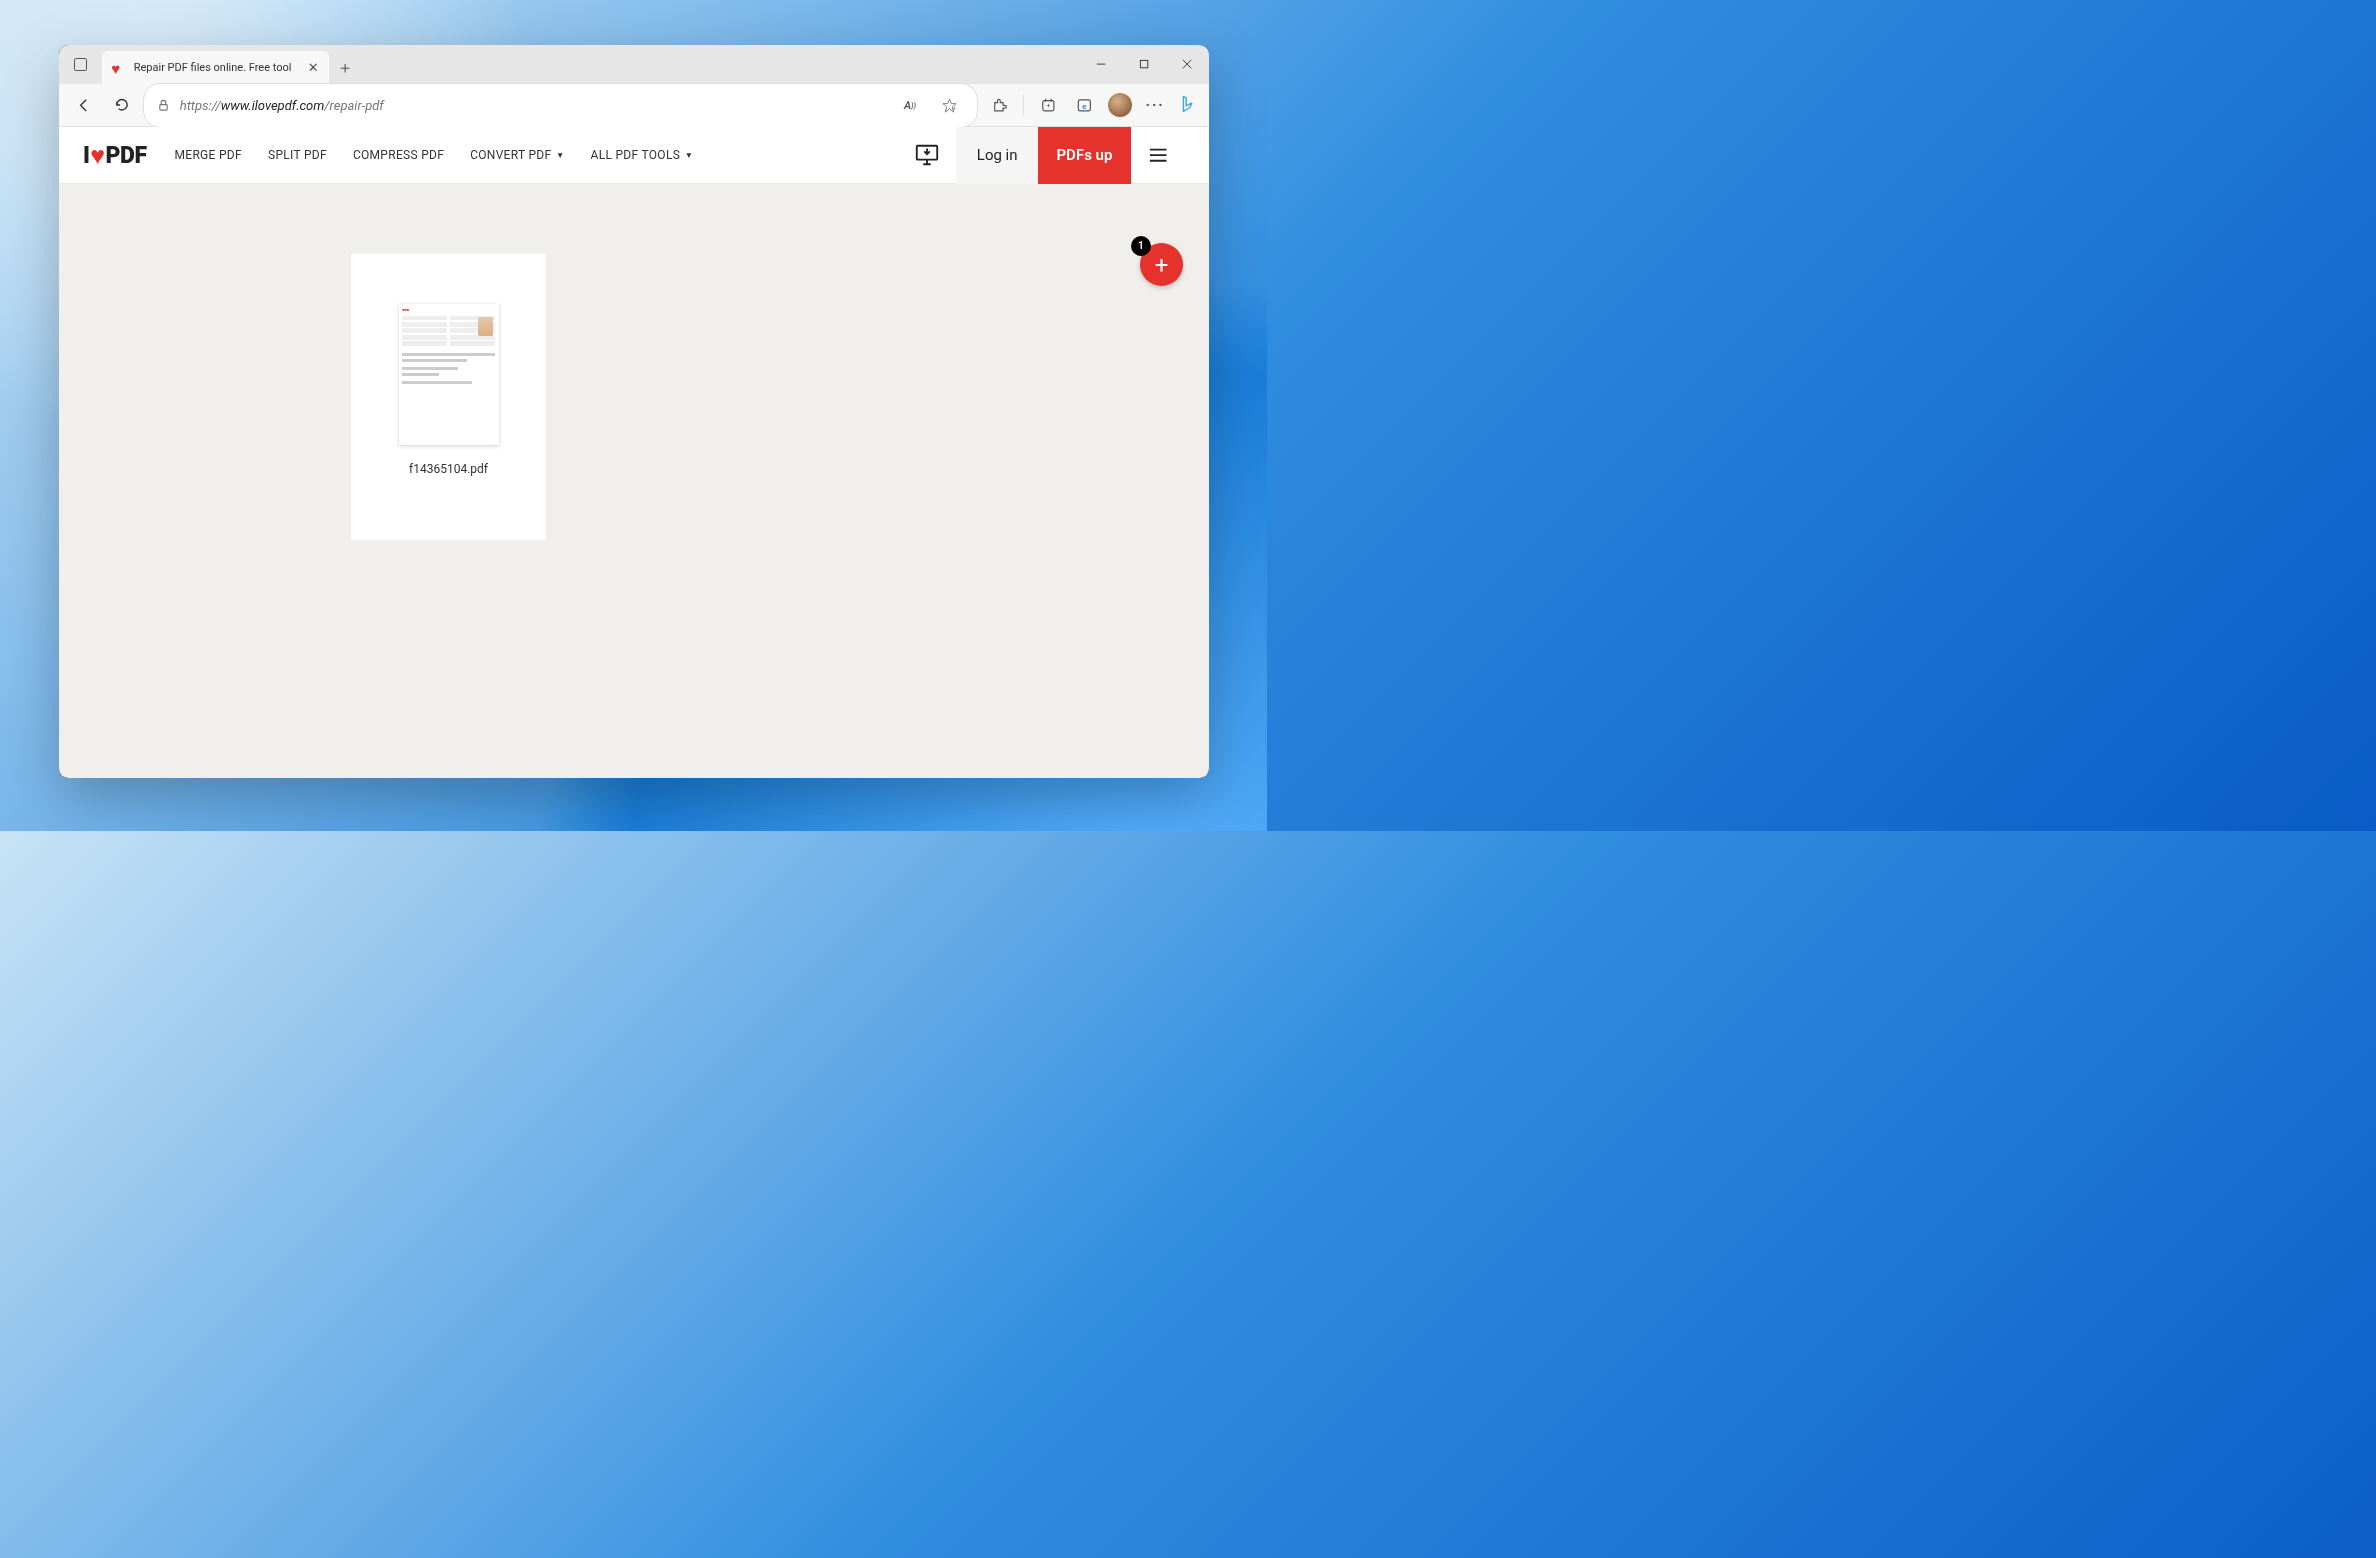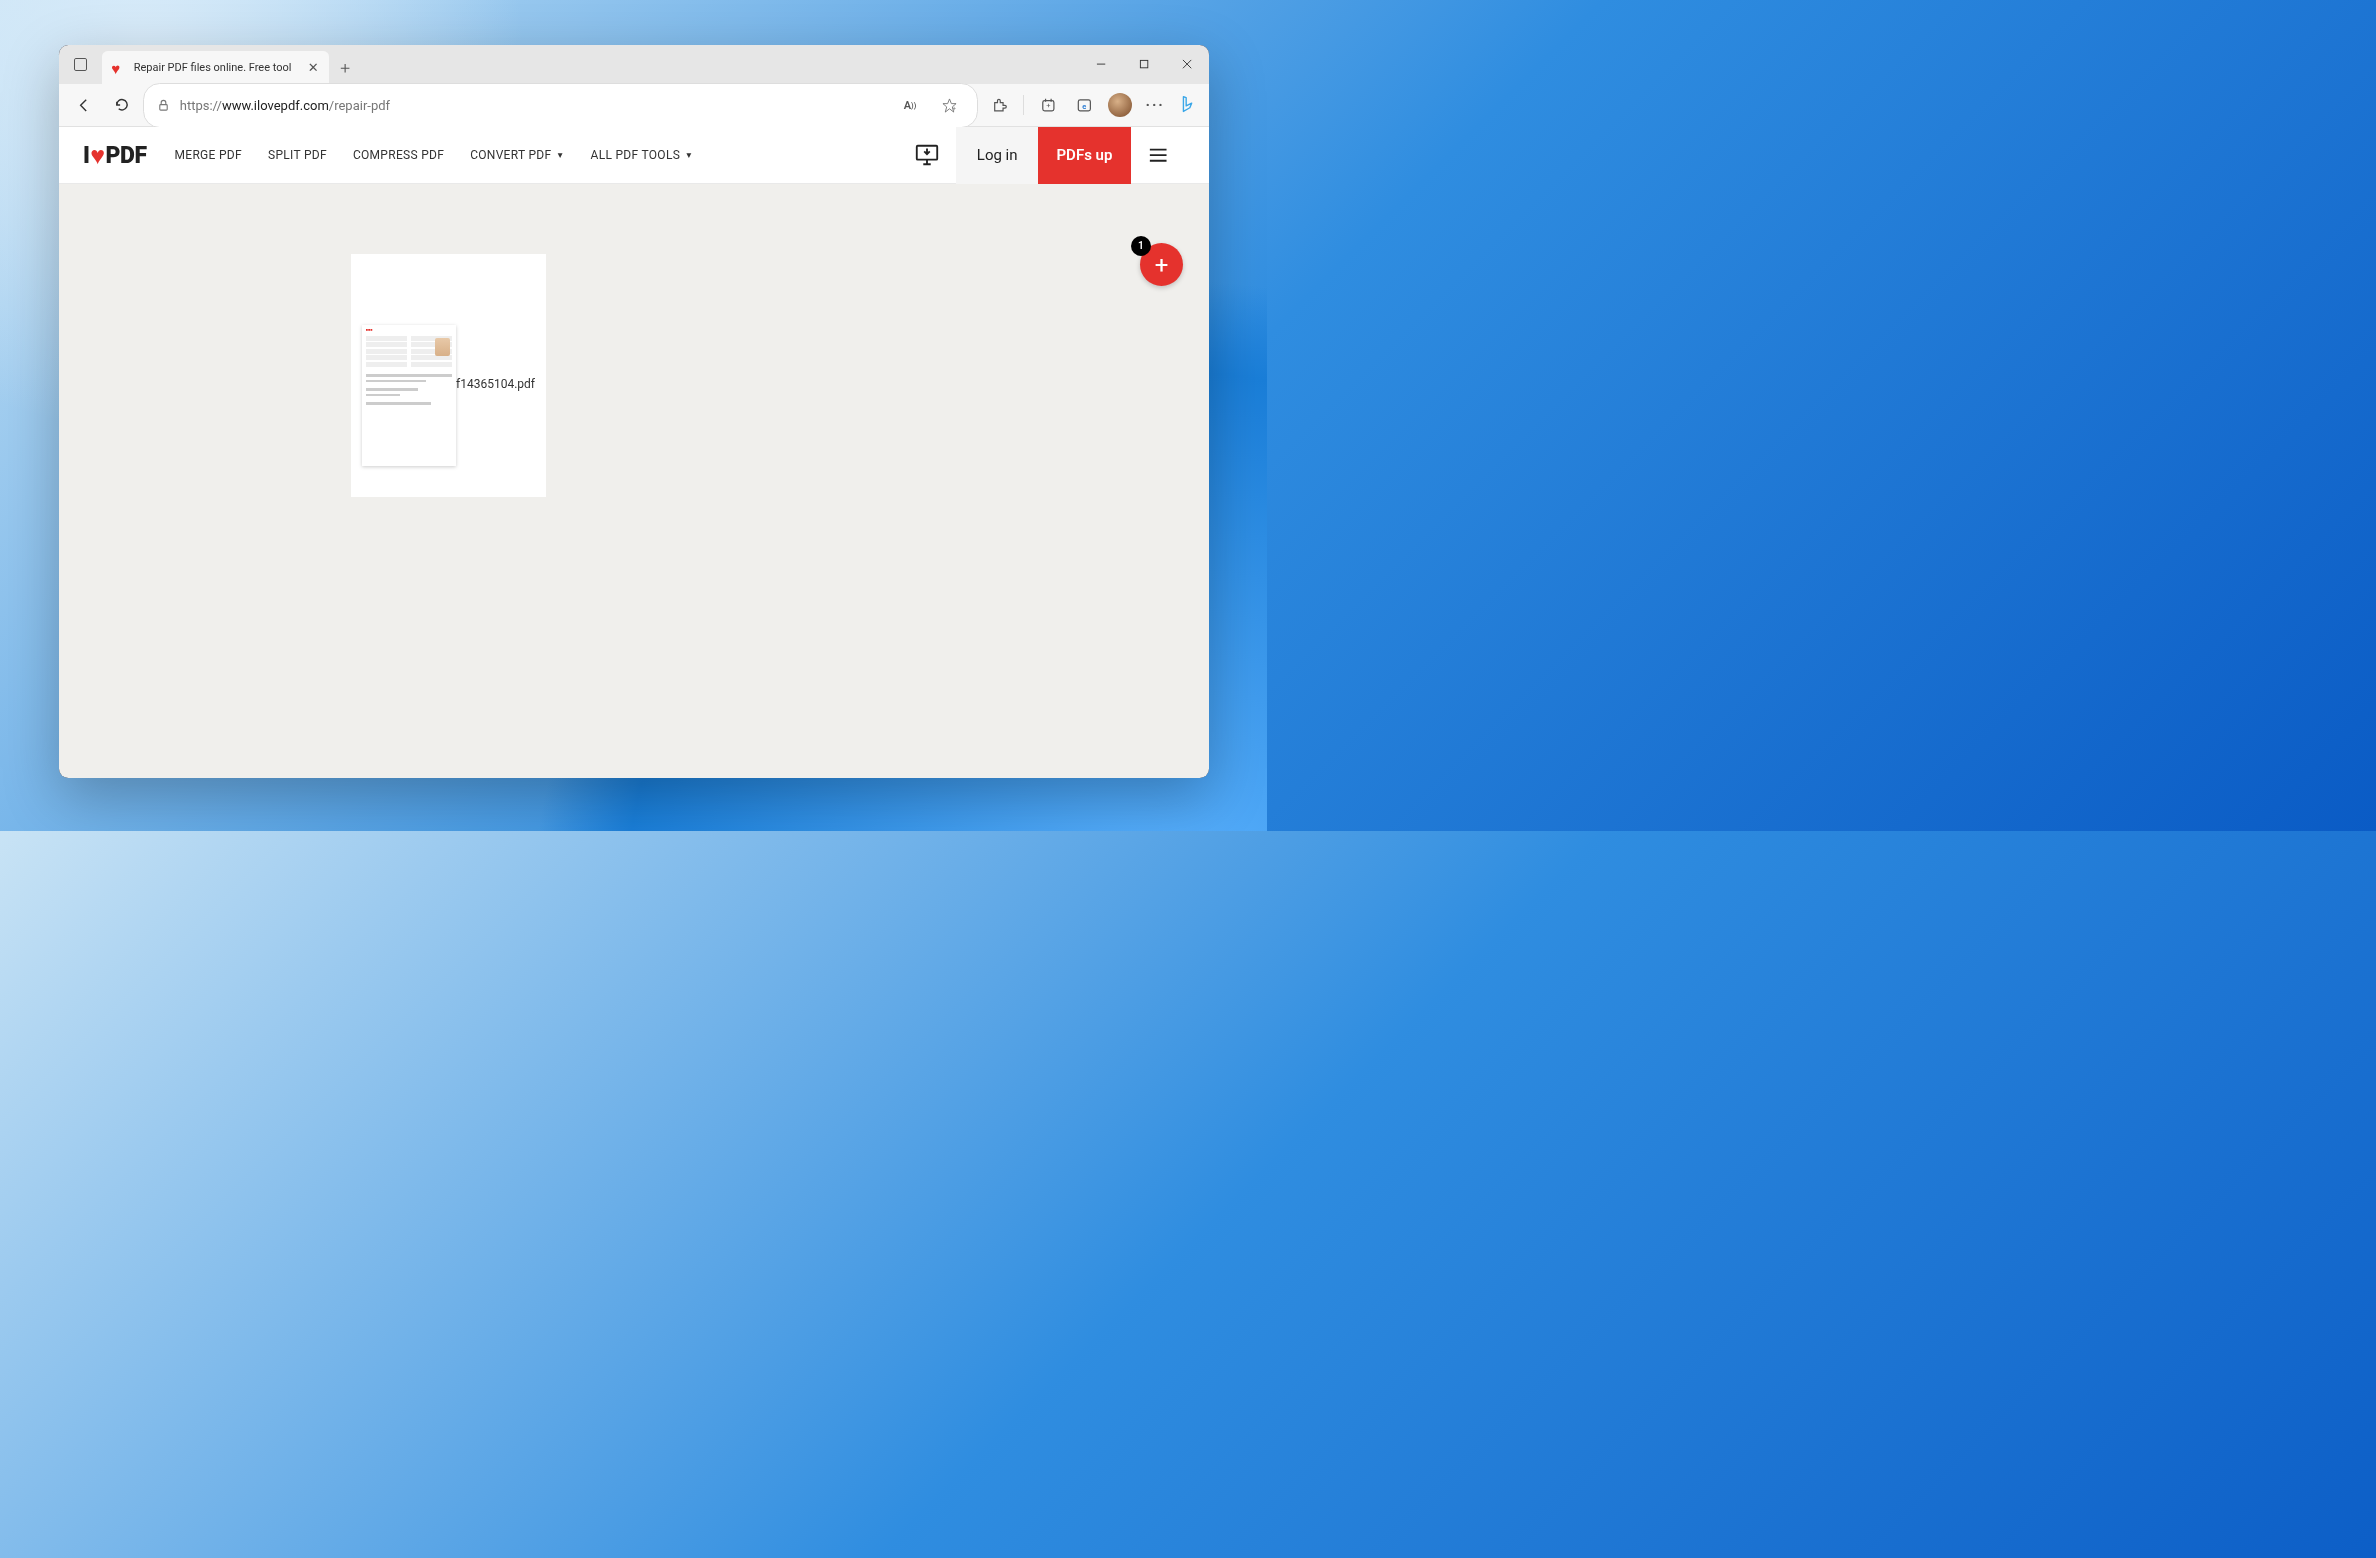--- a/index.html
+++ b/index.html
@@ -75,20 +75,21 @@
 .url-pill {
   flex: 1;
   height: 45px;
   background: #fff;
   border: 0.9px solid #ddd;
   border-radius: 16.7px;
   display: flex;
   align-items: center;
   padding: 0 13px;
   gap: 9.3px;
+  font-style: italic;
 }
 .lock-ico { width: 13px; height: 13px; }
 .url-text { font-size: 13px; color: #777; flex: 1; white-space: nowrap; overflow: hidden; }
 .url-text .host { color: #222; }
 .ab-ico { width: 30px; height: 30px; display: flex; align-items: center; justify-content: center; color: #555; cursor: pointer; border-radius: 3.7px; }
 .ab-sep { width: 0.9px; height: 20.4px; background: #ddd; margin: 0 3.7px; }
 .avatar { width: 24px; height: 24px; border-radius: 50%; background: radial-gradient(circle at 40% 35%, #d8b088, #7a4a28); }
 .bing-ico { width: 24px; height: 24px; display:flex; align-items:center; justify-content:center; }
 
 .site-header {
@@ -113,24 +114,24 @@
 
 .workspace { flex: 1; display: flex; }
 .canvas {
   flex: 1;
   background: #f0efec;
   position: relative;
 }
 .file-card {
   position: absolute;
   left: 292px; top: 70px;
-  width: 195px; height: 243px;
+  width: 195px; height: 286px;
   background: #fff;
   display: flex;
-  flex-direction: row;
+  flex-direction: column;
   align-items: center;
   padding: 11px;
 }
 .thumb {
   width: 100px; height: 141px;
   background: #fff;
   box-shadow: 0 0.9px 3.7px rgba(0,0,0,0.2);
   margin-top: 39px;
   position: relative;
   padding: 3.7px;

